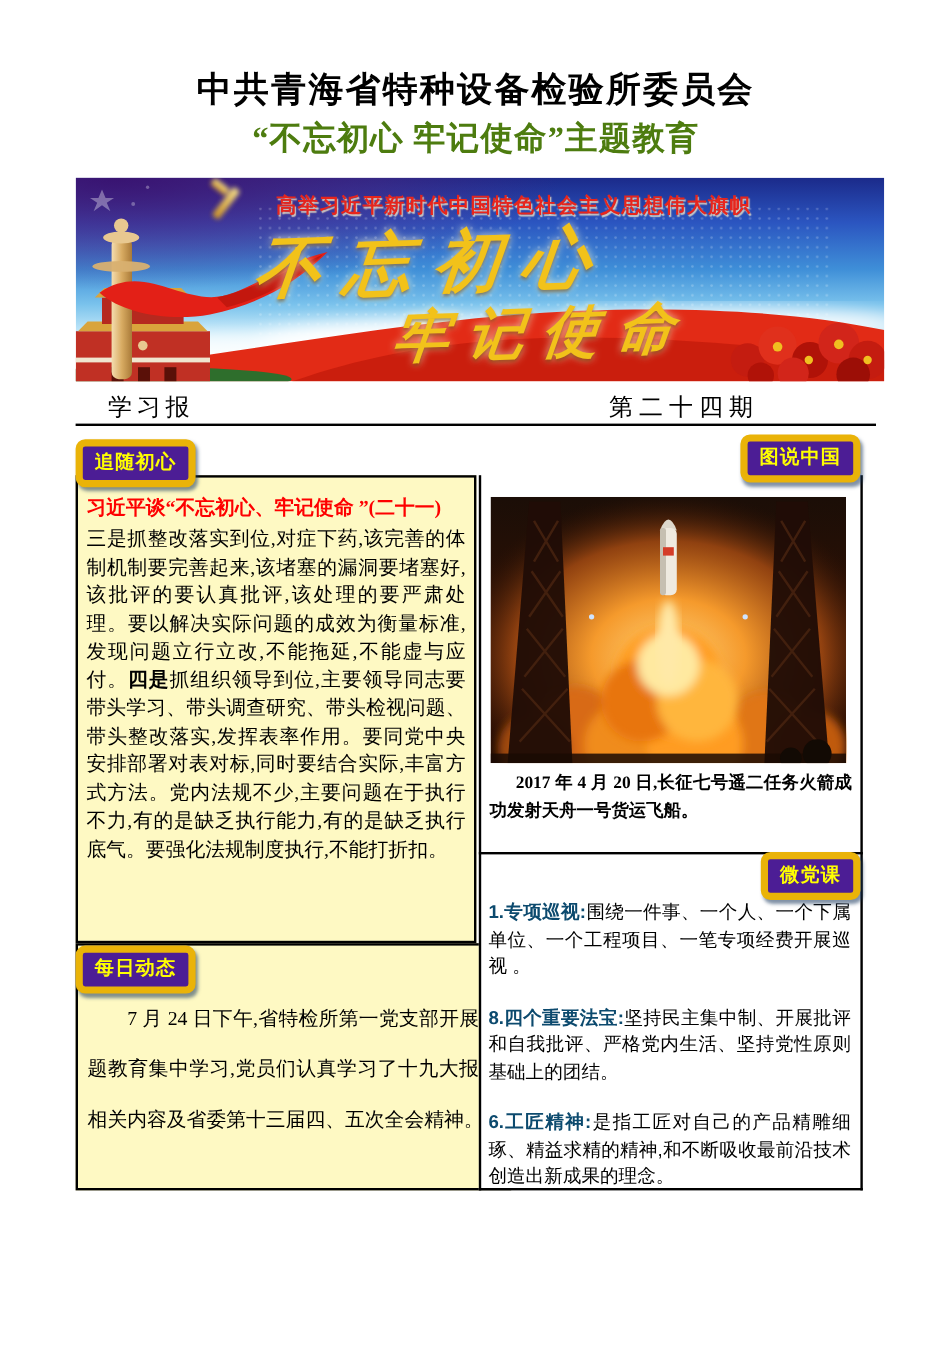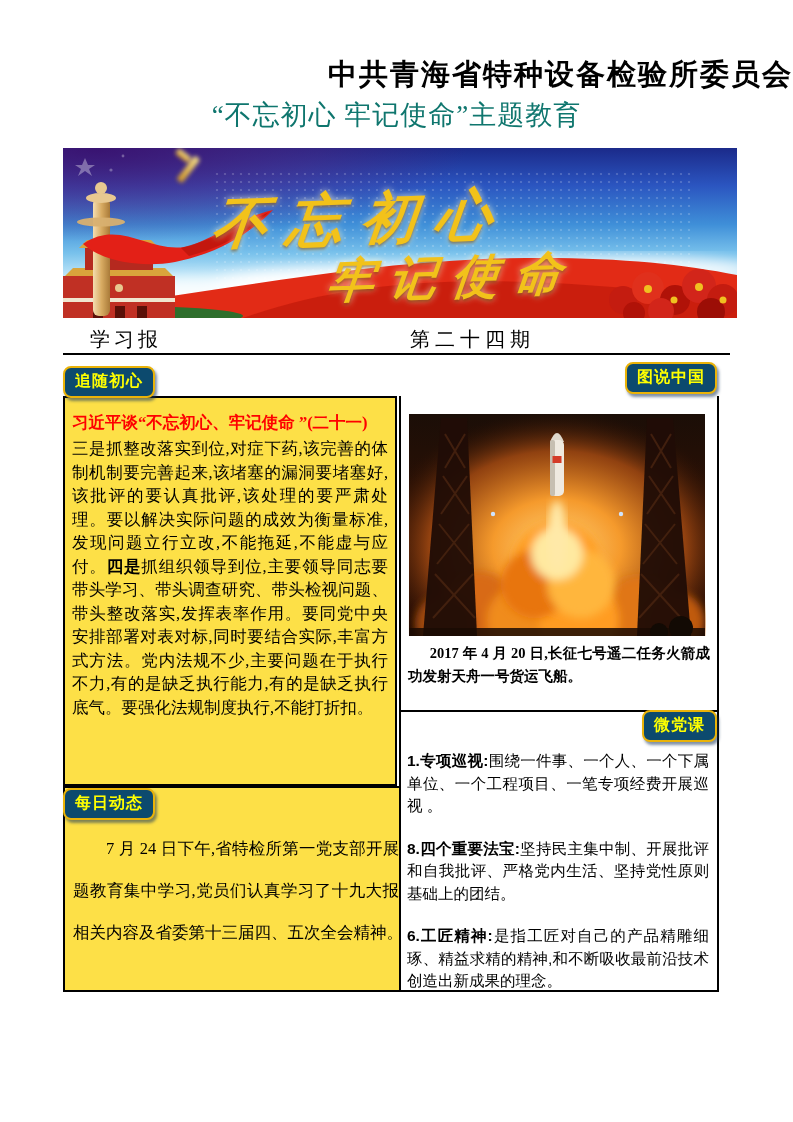--- a/index.html
+++ b/index.html
@@ -1,76 +1,76 @@
 <!DOCTYPE html>
 <html><head>
 <meta charset="utf-8">
 <style>
   html,body{margin:0;padding:0;background:#ffffff;}
   .page{position:relative;width:793px;height:1122px;background:#fff;overflow:hidden;
         font-family:"Liberation Serif","DejaVu Serif",serif;color:#000;}
 
-  .main-title{position:absolute;top:55px;left:0;width:100%;text-align:right;
+  .main-title{position:absolute;top:55px;left:0;width:100%;text-align:center;
     font-size:29px;font-weight:bold;letter-spacing:2px;}
   .sub-title{position:absolute;top:97px;left:0;width:100%;text-align:center;
-    font-size:27px;font-weight:normal;color:#0f766e;letter-spacing:1px;}
+    font-size:27px;font-weight:bold;color:#4d7c0f;letter-spacing:1px;}
 
   
   .banner{position:absolute;left:63px;top:148px;width:674px;height:170px;overflow:hidden;}
   .banner svg{position:absolute;left:0;top:0;}
   .banner-slogan{position:absolute;left:167px;top:12px;font-size:17px;font-weight:bold;
     color:#e8251c;letter-spacing:1px;font-family:"Liberation Sans",sans-serif;
     text-shadow:1px 1px 1px rgba(255,240,200,.8);white-space:nowrap;}
   .banner-cal{position:absolute;color:#f2c21a;font-weight:bold;font-style:italic;
     white-space:nowrap;font-family:"Liberation Serif",serif;
     text-shadow:0 2px 3px rgba(110,60,0,.55),0 0 7px rgba(255,255,220,.8);
     transform:skewX(-8deg) rotate(-2deg);}
   .banner-cal1{left:150px;top:34px;font-size:56px;letter-spacing:18px;}
   .banner-cal2{left:265px;top:98px;font-size:47px;letter-spacing:15px;}
 
   
   .masthead{position:absolute;left:63px;top:326px;width:667px;display:flex;font-size:20px;}
   .masthead .mh-left{flex:1;padding-left:27px;letter-spacing:4px;}
-  .masthead .mh-center{flex:1;letter-spacing:5px;}
+  .masthead .mh-center{flex:1;text-align:center;letter-spacing:5px;}
   .masthead .mh-right{flex:1.2;text-align:right;padding-right:20px;}
   .masthead-rule{position:absolute;left:63px;top:353px;width:667px;height:0;border-top:2px solid #000;}
 
   
-  .badge{position:absolute;background:#0c4a6e;color:#ffff00;font-weight:bold;font-size:16px;
+  .badge{position:absolute;background:#4c1d95;color:#ffff00;font-weight:bold;font-size:16px;
     font-family:"Liberation Sans",sans-serif;letter-spacing:1px;padding:3px 10px 4px;
-    border:2px solid #eab308;border-radius:8px;box-shadow:2px 3px 3px rgba(23,54,93,.55);
+    border:6px solid #eab308;border-radius:8px;box-shadow:2px 3px 3px rgba(23,54,93,.55);
     white-space:nowrap;z-index:5;}
   .badge-follow{left:63px;top:366px;}
   .badge-daily{left:63px;top:788px;}
   .badge-picture{right:76px;top:362px;}
   .badge-lesson{right:76px;top:710px;}
 
   
-  .box{position:absolute;box-sizing:border-box;border:2px solid #000;background:#fde047;}
+  .box{position:absolute;box-sizing:border-box;border:2px solid #000;background:#fef9c3;}
   .box-follow{left:63px;top:396px;width:334px;height:390px;padding:14px 7px 0 7px;}
   .box-daily{left:63px;top:786px;width:363px;height:206px;padding:0 8px;}
 
   .article-title{color:#fe0000;font-weight:bold;font-size:16.5px;margin:0 0 3px 0;white-space:nowrap;}
   .article-body{margin:0;font-size:16.5px;line-height:23.5px;text-align:justify;}
   .article-body b{font-weight:bold;}
   .article-quote{margin:3px 0 0 0;font-size:15.5px;line-height:24px;font-style:italic;
     text-indent:2.6em;text-align:justify;}
   .daily-body{margin:40px 0 0 0;font-size:16.5px;line-height:42px;text-indent:2em;text-align:justify;}
 
   
   .right-cell{position:absolute;left:399px;top:396px;width:320px;height:596px;box-sizing:border-box;
     border-left:2px solid #000;border-right:2px solid #000;border-bottom:2px solid #000;background:#fff;}
   .right-divider{position:absolute;left:399px;top:710px;width:320px;height:0;border-top:2px solid #000;z-index:4;}
   .photo{position:absolute;left:408px;top:414px;width:298px;height:222px;overflow:hidden;}
   .photo-caption{position:absolute;left:408px;top:642px;width:302px;font-size:14.5px;font-weight:bold;
     line-height:23px;text-indent:1.5em;text-align:justify;}
   .lesson-items{position:absolute;left:407px;top:750px;width:302px;}
   .lesson-item{margin:0 0 20px 0;font-size:15.5px;line-height:22.5px;text-align:justify;
     font-family:"Liberation Sans",sans-serif;}
-  .red-label{color:#000000;font-weight:bold;}
+  .red-label{color:#0c4a6e;font-weight:bold;}
 </style>
 </head>
 <body>
 
 <div class="page">
 
   <div class="main-title">中共青海省特种设备检验所委员会</div>
   <div class="sub-title">“不忘初心 牢记使命”主题教育</div>
 
   <div class="banner">
@@ -162,20 +162,21 @@
 
       <path d="M20,96 C60,68 92,112 132,96 C162,84 176,70 210,62 C184,88 152,106 112,114 C80,120 40,114 20,96 Z" fill="#e32017"></path>
       <path d="M118,100 C150,92 180,76 206,64 C186,84 158,100 126,108 Z" fill="#b5140c" opacity=".7"></path>
 
       <g filter="url(#blurS)" opacity=".95">
         <path d="M104,12 A18,18 0 1 0 136,32 A13,13 0 1 1 104,12 Z" fill="url(#goldG)"></path>
         <rect x="122" y="6" width="7" height="30" rx="2" transform="rotate(38 125 21)" fill="url(#goldG)"></rect>
         <rect x="112" y="4" width="16" height="7" rx="2" transform="rotate(38 120 8)" fill="url(#goldG)"></rect>
       </g>
     </svg>
+    <div class="banner-slogan">高举习近平新时代中国特色社会主义思想伟大旗帜</div>
     <div class="banner-cal banner-cal1">不忘初心</div>
     <div class="banner-cal banner-cal2">牢记使命</div>
   </div>
 
   <div class="masthead">
     <span class="mh-left">学习报</span>
     <span class="mh-center">第二十四期</span>
   </div>
   <div class="masthead-rule"></div>
 

